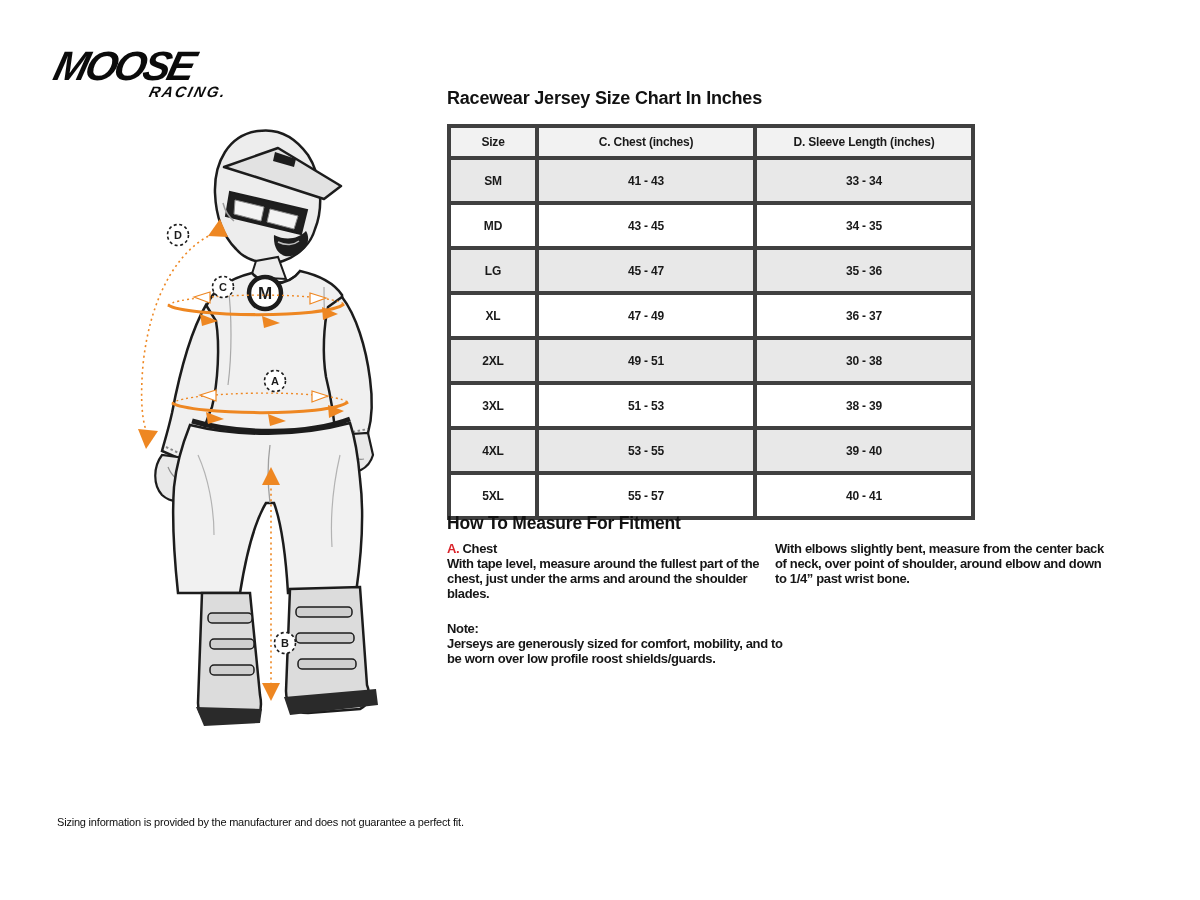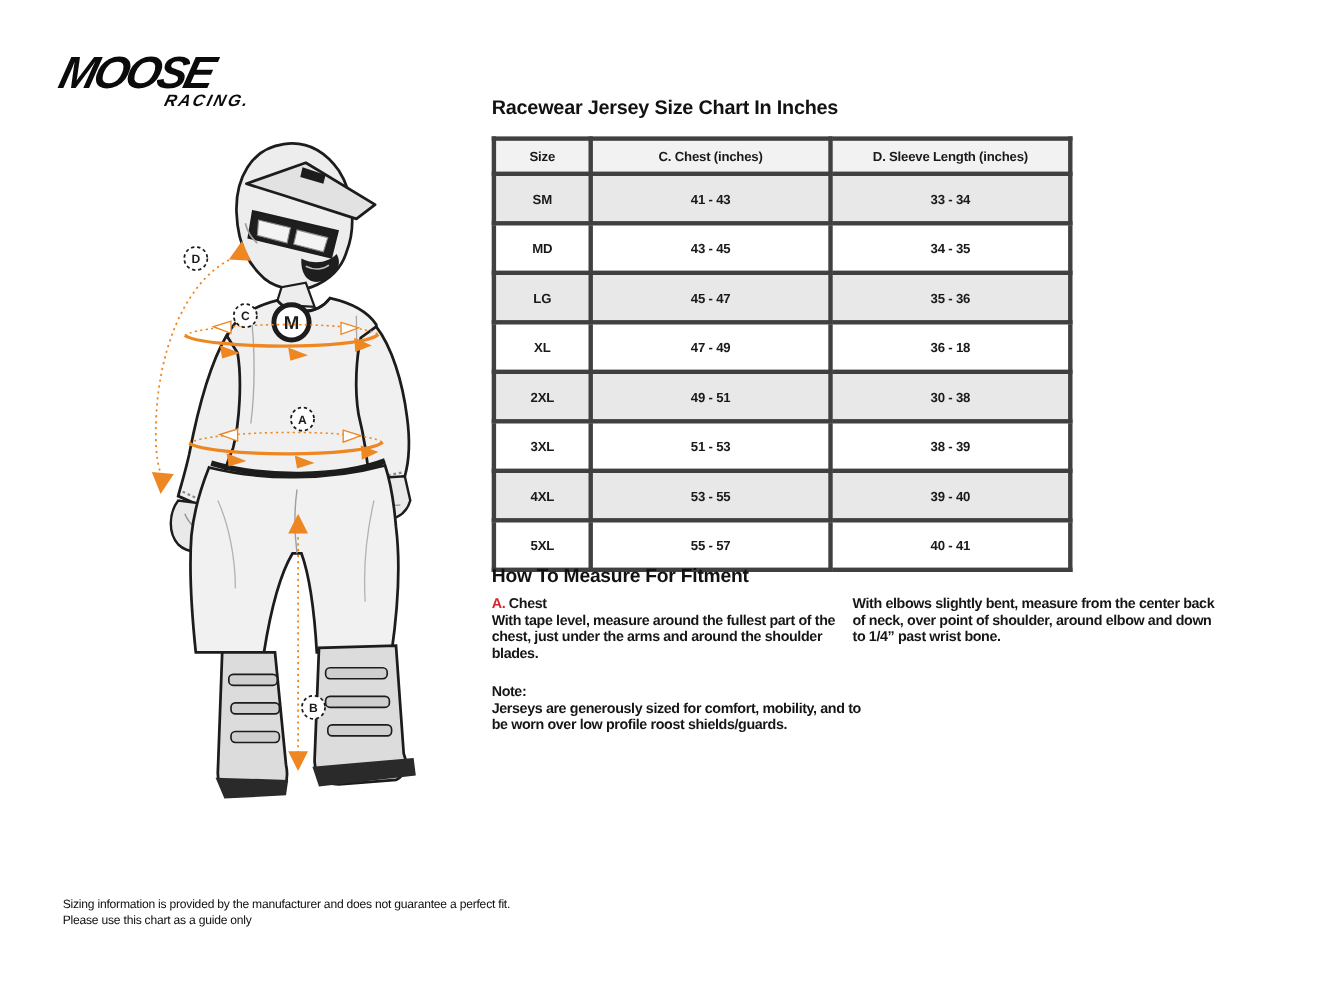--- a/index.html
+++ b/index.html
@@ -193,21 +193,21 @@
         <td>34 - 35</td>
       </tr>
       <tr>
         <td>LG</td>
         <td>45 - 47</td>
         <td>35 - 36</td>
       </tr>
       <tr>
         <td>XL</td>
         <td>47 - 49</td>
-        <td>36 - 18</td>
+        <td>36 - 37</td>
       </tr>
       <tr>
         <td>2XL</td>
         <td>49 - 51</td>
         <td>30 - 38</td>
       </tr>
       <tr>
         <td>3XL</td>
         <td>51 - 53</td>
         <td>38 - 39</td>
@@ -239,14 +239,13 @@
   <div>With elbows slightly bent, measure from the center back of neck, over point of shoulder, around elbow and down to 1/4” past wrist bone.</div>
 </div>
 
 <div class="measure-block block-note">
   <div class="blk-title">Note:</div>
   <div>Jerseys are generously sized for comfort, mobility, and to be worn over low profile roost shields/guards.</div>
 </div>
 
 <div class="footer">
   <div>Sizing information is provided by the manufacturer and does not guarantee a perfect fit.</div>
-  <div>Please use this chart as a guide only</div>
 </div>
 
 </body></html>

